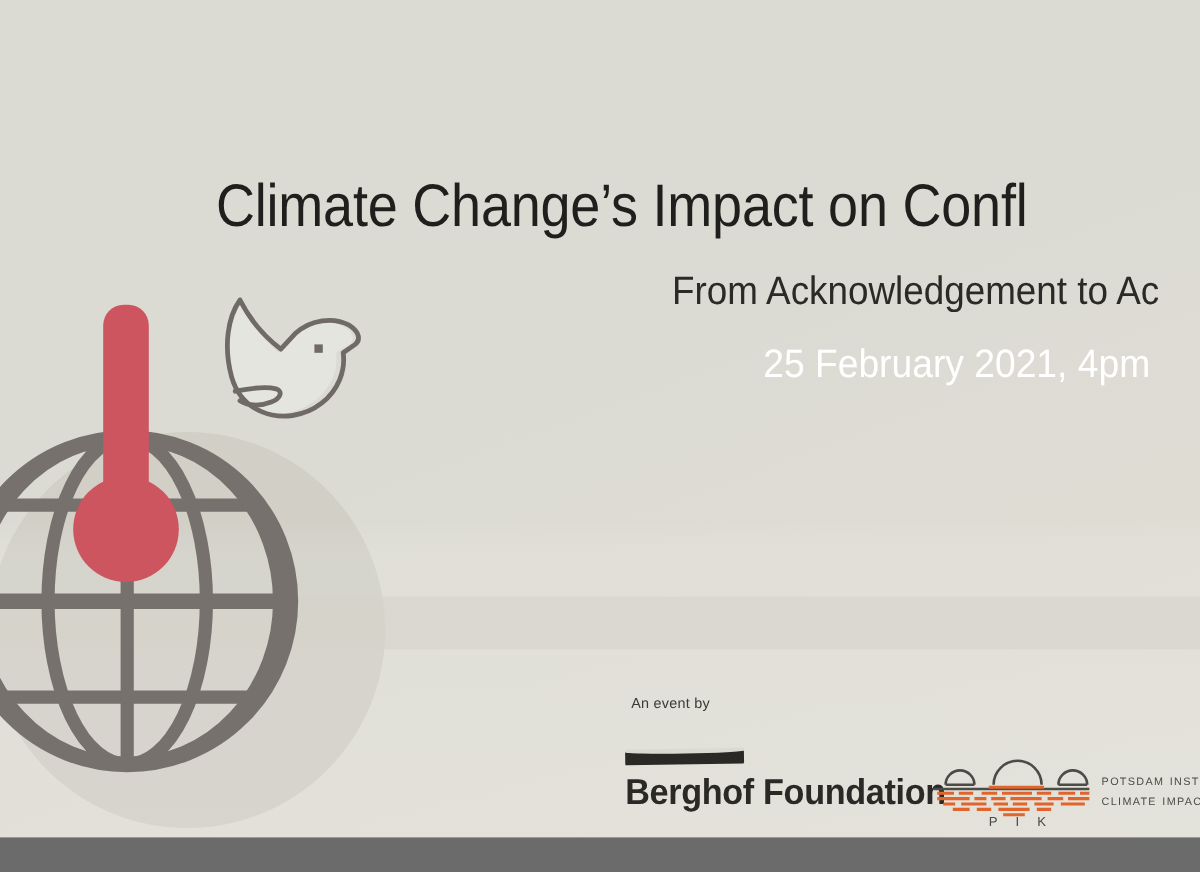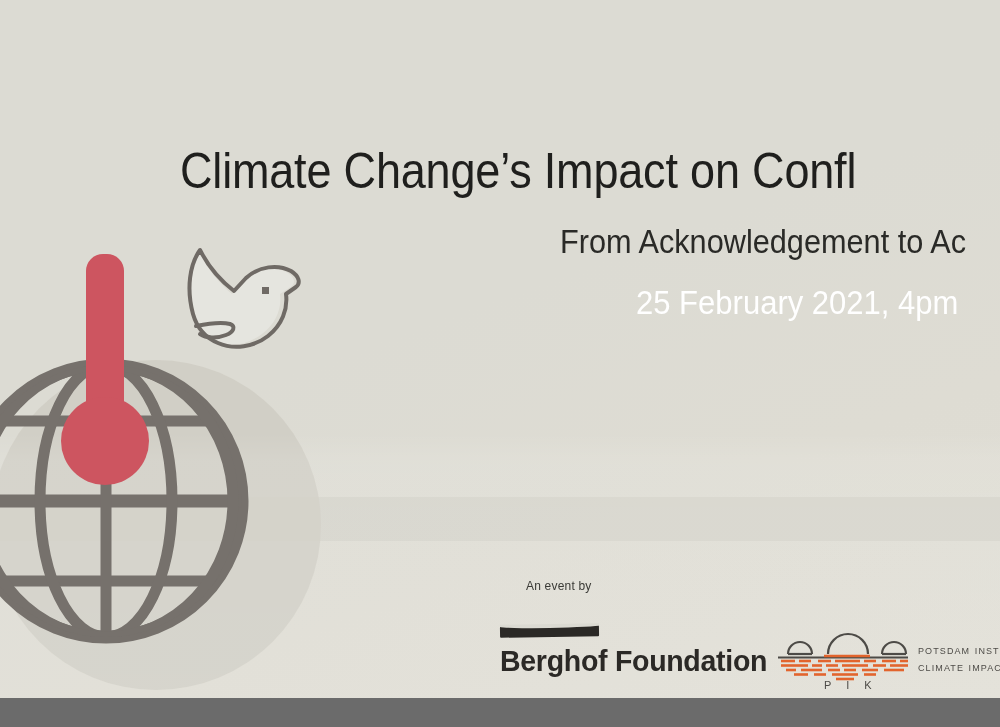--- a/index.html
+++ b/index.html
@@ -115,21 +115,21 @@
     position: absolute;
     left: 526px;
     top: 579px;
     font-size: 12px;
     color: #3a3a36;
     letter-spacing: 0.2px;
   }
 
   .berghof {
     position: absolute;
-    left: 500px;
+    left: 521px;
     top: 626px;
     width: 240px;
     height: 56px;
   }
   .berghof-bar {
     position: absolute;
     left: 0;
     top: 0;
     width: 99px;
     height: 11px;

